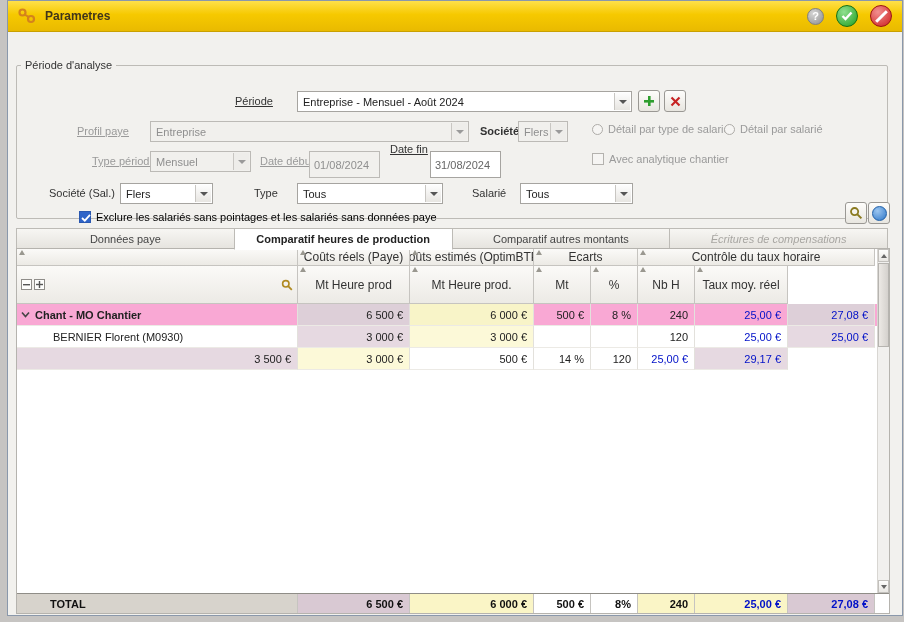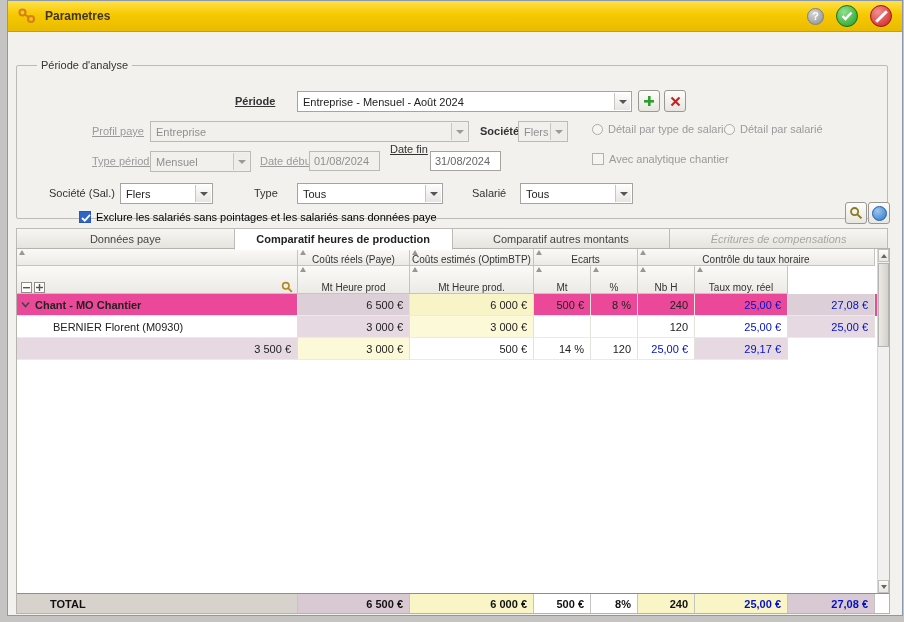--- a/index.html
+++ b/index.html
@@ -32,39 +32,39 @@
                display:flex; align-items:center; justify-content:center; }
   .cancel-circle { width:22px; height:22px; border-radius:50%; border:1px solid #991414;
                background:radial-gradient(circle at 35% 30%, #f29090, #cc1f1f);
                position:relative; overflow:hidden; }
   .cancel-circle .slash { position:absolute; left:3px; top:9px; width:15px; height:3px;
                background:#fff; transform:rotate(-45deg); }
 
   
   fieldset.period { position:absolute; left:8px; top:58px; width:872px; height:160px;
                     border:1px solid #bdbbb6; border-radius:2px; }
-  fieldset.period legend { font-size:11px; color:#333; padding:0 4px; margin-left:20px; }
+  fieldset.period legend { font-size:11px; color:#333; padding:0 4px; margin-left:4px; }
   .fld { position:absolute; font-size:11px; color:#333; white-space:nowrap; }
   .lnk { text-decoration:underline; }
   .dis { color:#9a9a9a; }
-  .bold { font-weight:bold; }
+  .bold { font-weight:normal; }
 
   .combo { position:absolute; height:21px; background:#fff; border:1px solid #a6a4a0;
            font-size:11px; color:#222; display:flex; align-items:center; padding:0 20px 0 5px;
            white-space:nowrap; overflow:hidden; }
   .combo .arrowbox { position:absolute; right:1px; top:1px; bottom:1px; width:16px;
            background:linear-gradient(#fdfdfd,#e7e5e1); border-left:1px solid #c8c6c2;
            display:flex; align-items:center; justify-content:center; }
   .tri { width:0; height:0; border-left:4px solid transparent; border-right:4px solid transparent;
          border-top:4px solid #555; }
   .combo.disabled { background:#f1f0ed; color:#8f8f8f; border-color:#bcbab6; }
   .combo.disabled .arrowbox { background:#eeedea; }
   .combo.disabled .tri { border-top-color:#9a9a9a; }
 
-  .tinput { position:absolute; height:20px; border:1px solid #a6a4a0; background:#fff;
+  .tinput { position:absolute; height:27px; border:1px solid #a6a4a0; background:#fff;
             font-size:11px; color:#666; display:flex; align-items:center; padding-left:4px; }
   .tinput.disabled { background:#f1f0ed; color:#8f8f8f; border-color:#bcbab6; }
 
   .radio { display:inline-block; width:11px; height:11px; border-radius:50%;
            border:1px solid #aeaca8; background:#f6f5f3; vertical-align:-2px; margin-right:5px; }
   .chk { display:inline-block; width:12px; height:12px; border:1px solid #b4b2ae;
          background:#f6f5f3; vertical-align:-2px; margin-right:5px; }
   .chk.checked { background:#2f64c8; border-color:#2a58b0; position:relative; }
   .chk.checked svg { position:absolute; left:1px; top:2px; }
 
@@ -79,39 +79,39 @@
          display:flex; align-items:center; justify-content:center;
          background:linear-gradient(#f7f6f3,#e6e4df); }
   .tab:first-child { margin-left:0; }
   .tab.active { background:#fff; border-bottom:1px solid #fff; height:22px; z-index:3; font-weight:bold; color:#222; }
   .tab.off { color:#a8a6a2;font-style:italic; }
 
   
   .grid { position:absolute; left:8px; top:247px; width:874px; height:366px;
           border:1px solid #b5b3ae; background:#fff; display:flex; flex-direction:column; }
   .hrow-groups { display:grid; grid-template-columns:281px 112px 124px 104px 237px; height:17px; }
-  .hrow-cols   { display:grid; grid-template-columns:281px 112px 124px 57px 47px 57px 93px 87px; height:28px; }
+  .hrow-cols   { display:grid; grid-template-columns:281px 112px 124px 57px 47px 57px 93px 87px; height:38px; }
   .hcell { position:relative; border-right:1px solid #c6c4c0; border-bottom:1px solid #c6c4c0;
-           background:linear-gradient(#fbfaf8,#eceae5); font-size:10px; color:#333;
-           display:flex; align-items:flex-end; justify-content:center; white-space:nowrap; overflow:hidden; }
+           background:linear-gradient(#fbfaf8,#eceae5); font-size:12px; color:#333;
+           display:flex; align-items:center; justify-content:center; white-space:nowrap; overflow:hidden; }
   .sort { position:absolute; left:2px; top:1px; line-height:0; }
   .hcell.firstcol { justify-content:flex-start; padding:0 4px; }
   .mini-btn { width:11px; height:11px; border:1px solid #8f8d89; background:#fdfdfc;
               display:flex; align-items:center; justify-content:center; margin-right:2px; }
   .mini-btn svg { display:block; }
   .hsearch { margin-left:auto; line-height:0; }
 
   .gbody { flex:1; position:relative; background:#fff; overflow:hidden; }
   .drow { display:grid; grid-template-columns:281px 112px 124px 57px 47px 57px 93px 87px;
           height:22px; font-size:11px; color:#222; }
   .drow > div { border-right:1px solid #e3e1dc; border-bottom:1px solid #eceae5;
                 display:flex; align-items:center; justify-content:flex-end; padding-right:6px;
                 white-space:nowrap; overflow:hidden; }
   .drow > .namec { justify-content:flex-start; padding-left:36px; padding-right:2px; position:relative; }
-  .drow.group { background:#ec4899; }
+  .drow.group { background:#f9a8d4; }
   .drow.group > .namec { padding-left:18px; font-weight:bold; }
   .chev { position:absolute; left:4px; top:7px; line-height:0; }
   .c-mauve { background:#e6d9e1; }
   .c-yellow { background:#fcf9d8; }
   .drow.group .c-mauve { background:#ddcfd8; }
   .drow.group .c-yellow { background:#f8f4c8; }
   .t-blue { color:#0010c8; }
 
   .total { display:grid; grid-template-columns:281px 112px 124px 57px 47px 57px 93px 87px;
            height:20px; font-size:11px; font-weight:bold; color:#111;
@@ -175,21 +175,21 @@
           <rect x="1" y="5" width="10" height="2.6" fill="#2e9e2e"></rect>
       </svg>
     </div>
     <div class="sq-btn" style="left:647px; top:19px;">
       <svg width="11" height="11" viewBox="0 0 11 11">
         <line x1="1.5" y1="1.5" x2="9.5" y2="9.5" stroke="#c62222" stroke-width="2.2"></line>
         <line x1="9.5" y1="1.5" x2="1.5" y2="9.5" stroke="#c62222" stroke-width="2.2"></line>
       </svg>
     </div>
 
-    <span class="fld lnk dis" style="left:75px; top:54px;">Profil paye</span>
+    <span class="fld lnk dis" style="left:60px; top:54px;">Profil paye</span>
     <div class="combo disabled" style="left:133px; top:50px; width:319px;">
       <span>Entreprise</span>
       <span class="arrowbox">
           <span class="tri"></span>
         </span>
     </div>
     <span class="fld" style="left:463px; top:54px;font-weight:bold;">Société</span>
     <div class="combo disabled" style="left:501px; top:50px; width:50px;">
       <span>Flers</span>
       <span class="arrowbox">

